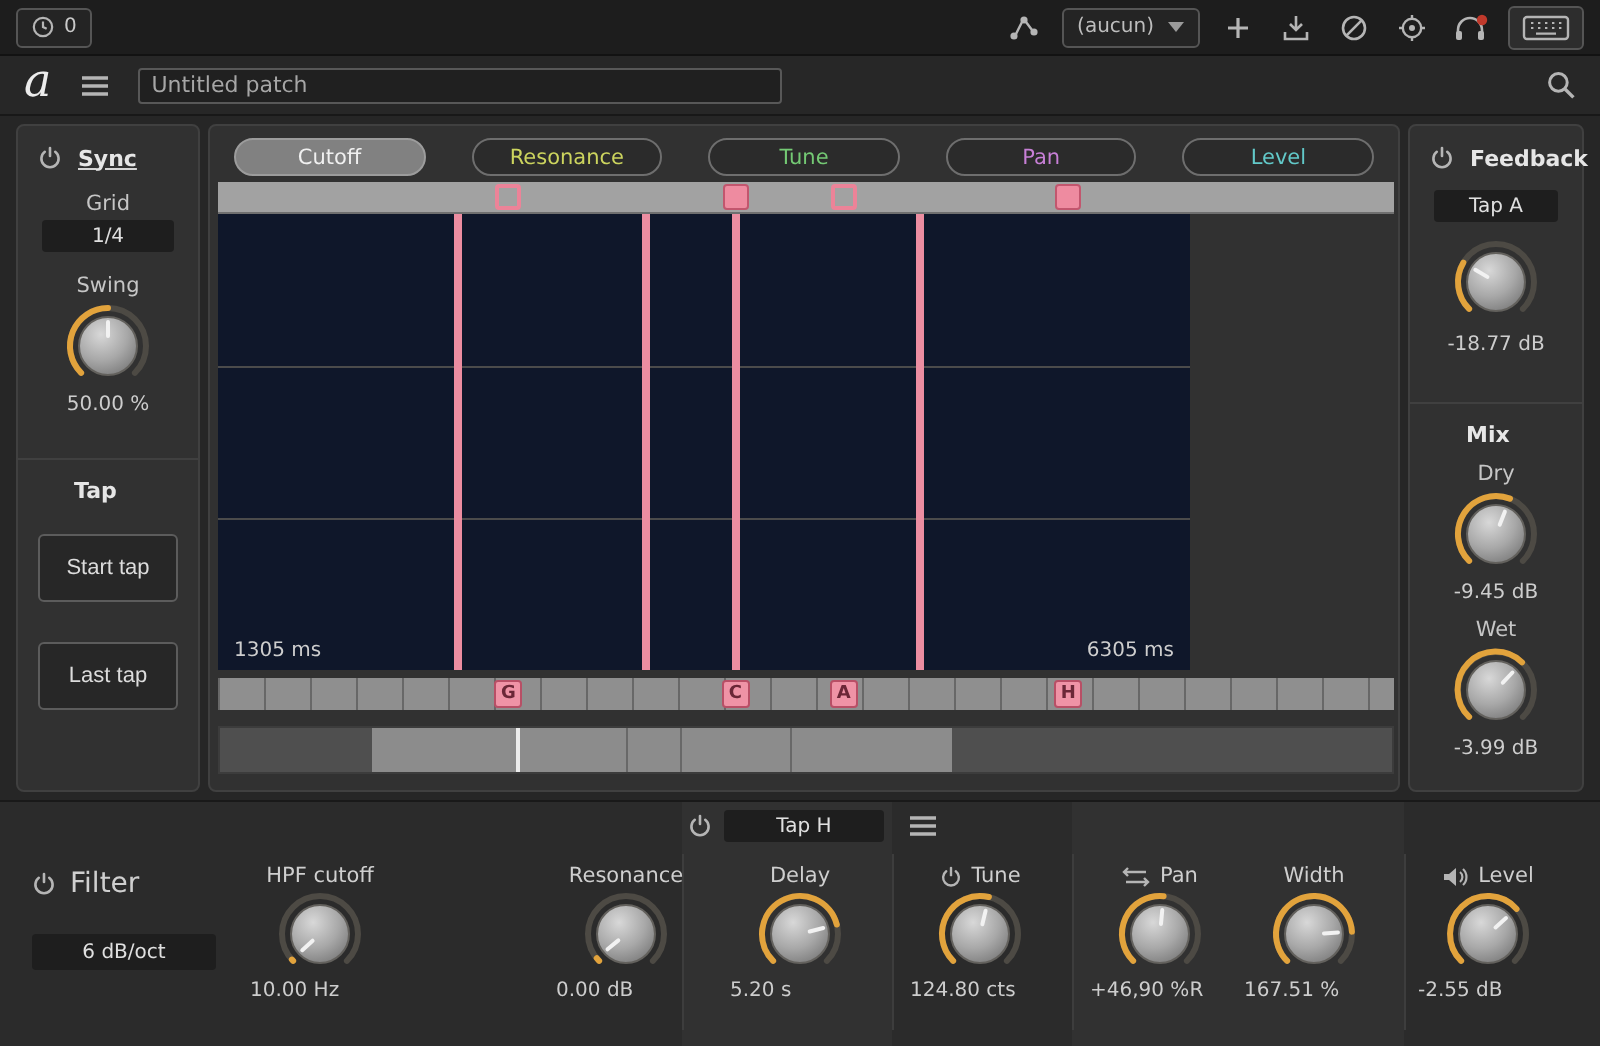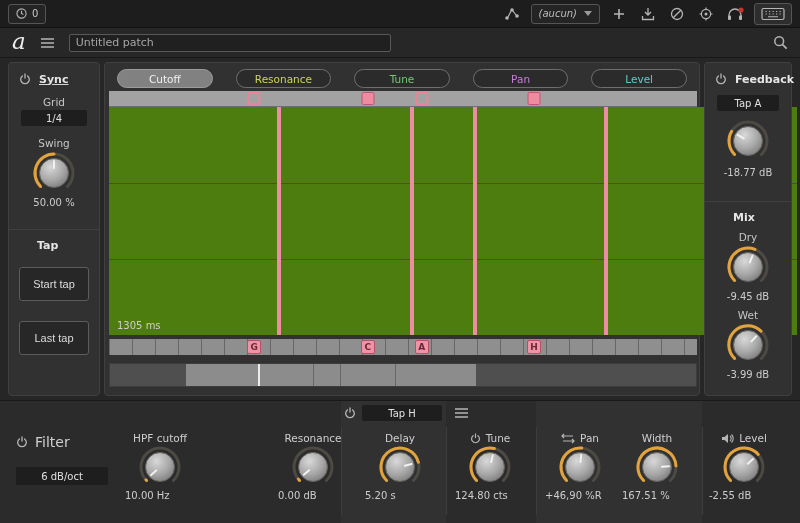--- a/index.html
+++ b/index.html
@@ -9,21 +9,21 @@
   svg{display:block;}
 
   
   #topbar{position:absolute;left:0;top:0;width:800px;height:28px;background:#1d1d1d;
           border-bottom:1px solid #121212;display:flex;align-items:center;padding:0 8px;box-sizing:border-box;}
   .chip{display:flex;align-items:center;gap:5px;border:1px solid #555;border-radius:3px;
         background:#242424;height:18px;padding:0 7px;color:#c9c9c9;font-size:10px;}
   #topbar-right{margin-left:auto;display:flex;align-items:center;gap:9px;}
   .iconbtn{width:20px;height:20px;display:flex;align-items:center;justify-content:center;color:#b5b5b5;}
   .preset-select{display:flex;align-items:center;gap:7px;border:1px solid #555;border-radius:3px;
-        background:#242424;height:18px;padding:0 7px;color:#bdbdbd;font-size:10px;font-style:italic;}
+        background:#242424;height:18px;padding:0 7px;color:#bdbdbd;font-size:10px;}
   .chev{width:0;height:0;border-left:4px solid transparent;border-right:4px solid transparent;border-top:5px solid #9a9a9a;}
   .kbd-btn{border:1px solid #555;border-radius:3px;background:#2d2d2d;width:36px;height:20px;
         display:flex;align-items:center;justify-content:center;color:#d5d5d5;}
 
   
   #menubar{position:absolute;left:0;top:28px;width:800px;height:30px;background:#272727;
           border-bottom:1px solid #181818;display:flex;align-items:center;padding:0 12px;box-sizing:border-box;gap:14px;}
   #logo{font-family:"DejaVu Serif",serif;font-style:italic;font-size:23px;color:#ececec;line-height:1;margin-top:-3px;}
   #patch-input{width:322px;height:18px;background:#202020;border:1px solid #585858;border-radius:2px;
           color:#a6a6a6;font-size:11px;padding:0 6px;box-sizing:border-box;font-family:"DejaVu Sans",sans-serif;}
@@ -50,21 +50,21 @@
 
   
   #tabs{position:absolute;left:12px;right:12px;top:6px;height:19px;display:flex;gap:23px;}
   .tab{flex:1;border:1px solid #6e6e6e;border-radius:10px;background:#2b2b2b;display:flex;
        align-items:center;justify-content:center;font-size:10.5px;}
   .tab.active{background:#818181;border-color:#9c9c9c;}
 
   
   #handle-strip{position:absolute;left:4px;top:28px;width:588px;height:16px;background:#a2a2a2;
        border-bottom:1px solid #6f6f6f;box-sizing:border-box;}
-  #tap-canvas{position:absolute;left:4px;top:44px;width:688px;height:228px;background:#4d7c0f;}
+  #tap-canvas{position:absolute;left:4px;top:44px;width:486px;height:228px;background:#0f172a;}
   .hline{position:absolute;left:0;right:0;height:1px;background:#4b4b4b;}
   .time-label{position:absolute;bottom:4px;font-size:10px;color:#cecece;}
   #letter-strip{position:absolute;left:4px;top:276px;width:588px;height:16px;background:#8f8f8f;
        background-image:repeating-linear-gradient(90deg, rgba(30,30,30,0.35) 0 1px, transparent 1px 23px);}
   #overview{position:absolute;left:4px;top:300px;width:588px;height:24px;background:#4f4f4f;
        border:1px solid #3c3c3c;box-sizing:border-box;overflow:hidden;}
   #ov-window{position:absolute;top:0;bottom:0;background:#8c8c8c;}
   #ov-playhead{position:absolute;top:0;bottom:0;width:2px;background:#ececec;z-index:2;}
   .ov-marker{position:absolute;top:0;bottom:0;width:1px;background:#686868;z-index:1;}
 

